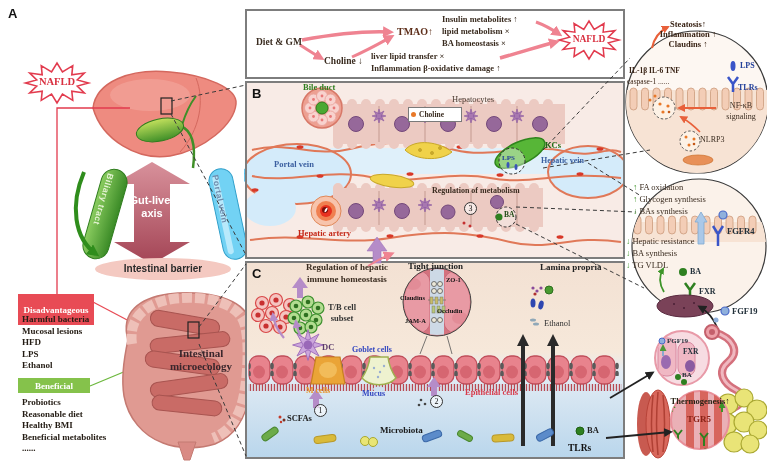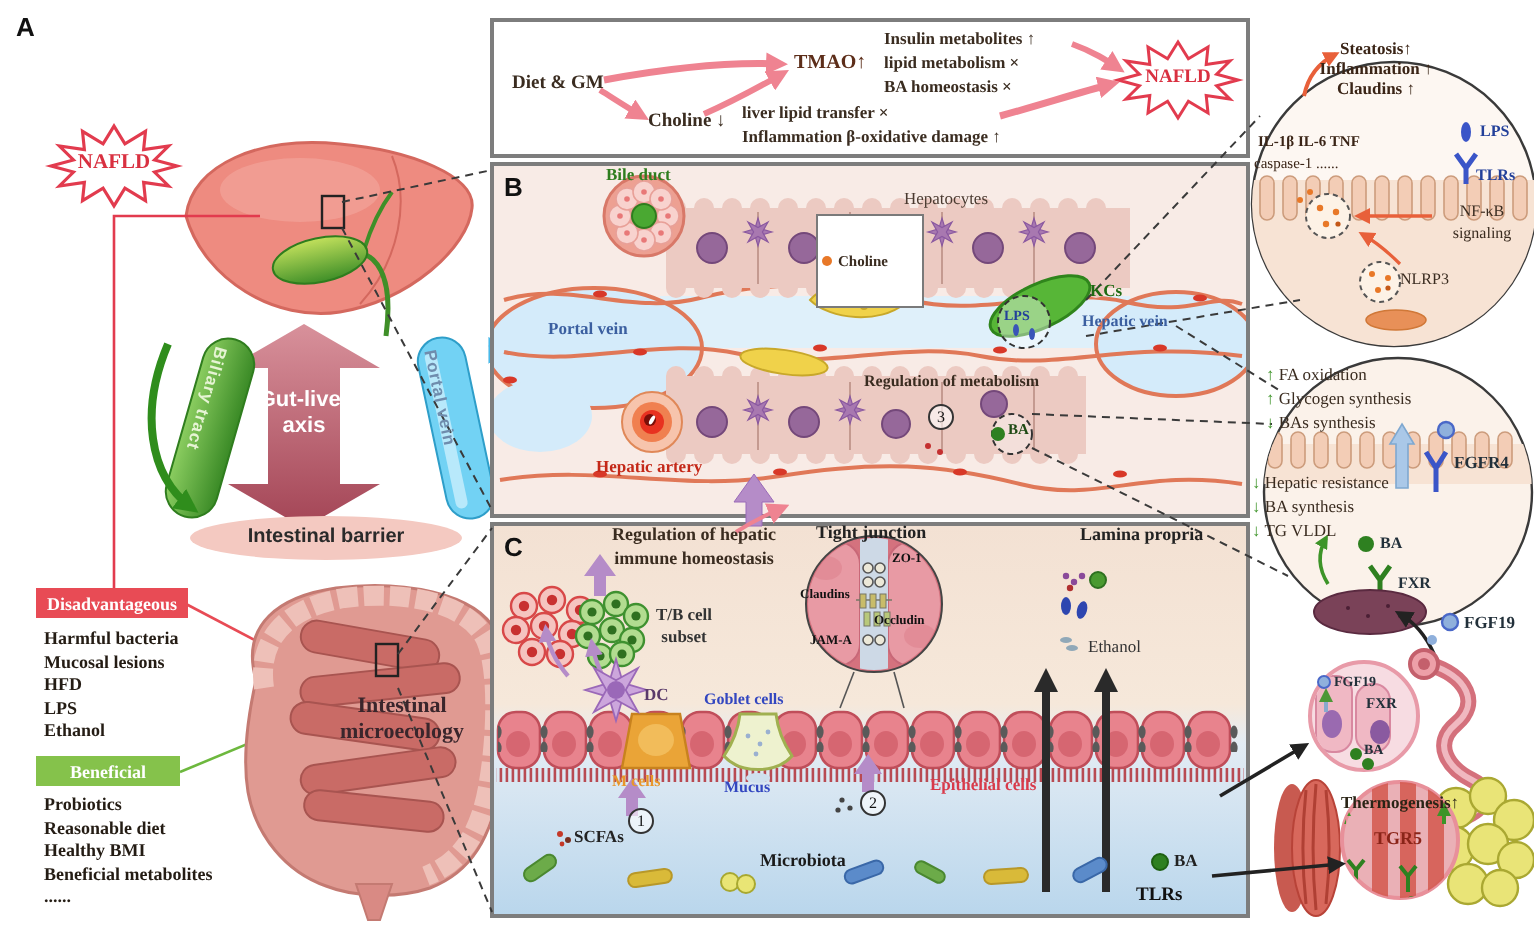--- a/index.html
+++ b/index.html
@@ -14,21 +14,21 @@
   .fx::first-letter{color:#3d9428;font-weight:bold}
   .plabel{position:absolute;z-index:3;font:bold 13px "Liberation Sans",sans-serif;color:#111}
   .circnum{position:absolute;z-index:4;width:11px;height:11px;border:1px solid #333;
        border-radius:50%;background:rgba(255,255,255,.6);color:#111;
        font:8px "Liberation Serif",serif;display:flex;align-items:center;justify-content:center}
   .tagbox{position:absolute;z-index:3;display:flex;align-items:center;justify-content:center;
        color:#fff;font:bold 9px "Liberation Serif",serif}
   .list{position:absolute;z-index:3;font:bold 9px "Liberation Serif",serif;color:#241c14}
   .list div{line-height:11.5px}
   .cholbox{position:absolute;left:408px;top:107px;width:48px;height:13px;background:#fff;
-       border:1px solid #7a7a7a;display:flex;align-items:center;gap:3px;padding:16px 2px;z-index:3}
+       border:1px solid #7a7a7a;display:flex;align-items:center;gap:3px;padding:0 2px;z-index:3}
   .dot{width:5px;height:5px;border-radius:50%}
   .vtx{writing-mode:vertical-rl;z-index:3;position:absolute;
        font:bold 8.5px "Liberation Sans",sans-serif;letter-spacing:.5px}
 </style>
 </head>
 <body>
 
 <div id="fig">
 
 <svg id="art" width="767" height="464" viewBox="0 0 767 464">
@@ -639,21 +639,21 @@
 <div class="plabel" style="left:252px;top:266px">C</div>
 
 <div class="lbl bold ctr" style="left:25px;top:76px;width:64px;font-size:10.5px;color:#d93040">NAFLD</div>
 <div class="lbl bold sans ctr" style="left:117px;top:194px;width:70px;font-size:11px;color:#fff;line-height:13px">
   <div>Gut-liver</div>
   <div>axis</div>
 </div>
 <div class="vtx" style="left:94px;top:172px;height:86px;color:#e6f4d4;transform:rotate(16deg)">Biliary tract</div>
 <div class="vtx" style="left:219px;top:174px;height:86px;color:#6f8cad;transform:rotate(-12deg)">Portal vein</div>
 <div class="lbl bold sans ctr" style="left:98px;top:263px;width:130px;font-size:10px;color:#2a2a2a">Intestinal barrier</div>
-<div class="tagbox" style="left:18px;top:294px;width:76px;height:15px;background:#e84b55">Disadvantageous</div>
+<div class="tagbox" style="left:18px;top:294px;width:76px;height:31px;background:#e84b55">Disadvantageous</div>
 <div class="list" style="left:22px;top:314px">
   <div>Harmful bacteria</div>
   <div>Mucosal lesions</div>
   <div>HFD</div>
   <div>LPS</div>
   <div>Ethanol</div>
   <div>......</div>
 </div>
 <div class="tagbox" style="left:18px;top:378px;width:72px;height:15px;background:#85c24b">Beneficial</div>
 <div class="list" style="left:22px;top:397px">

